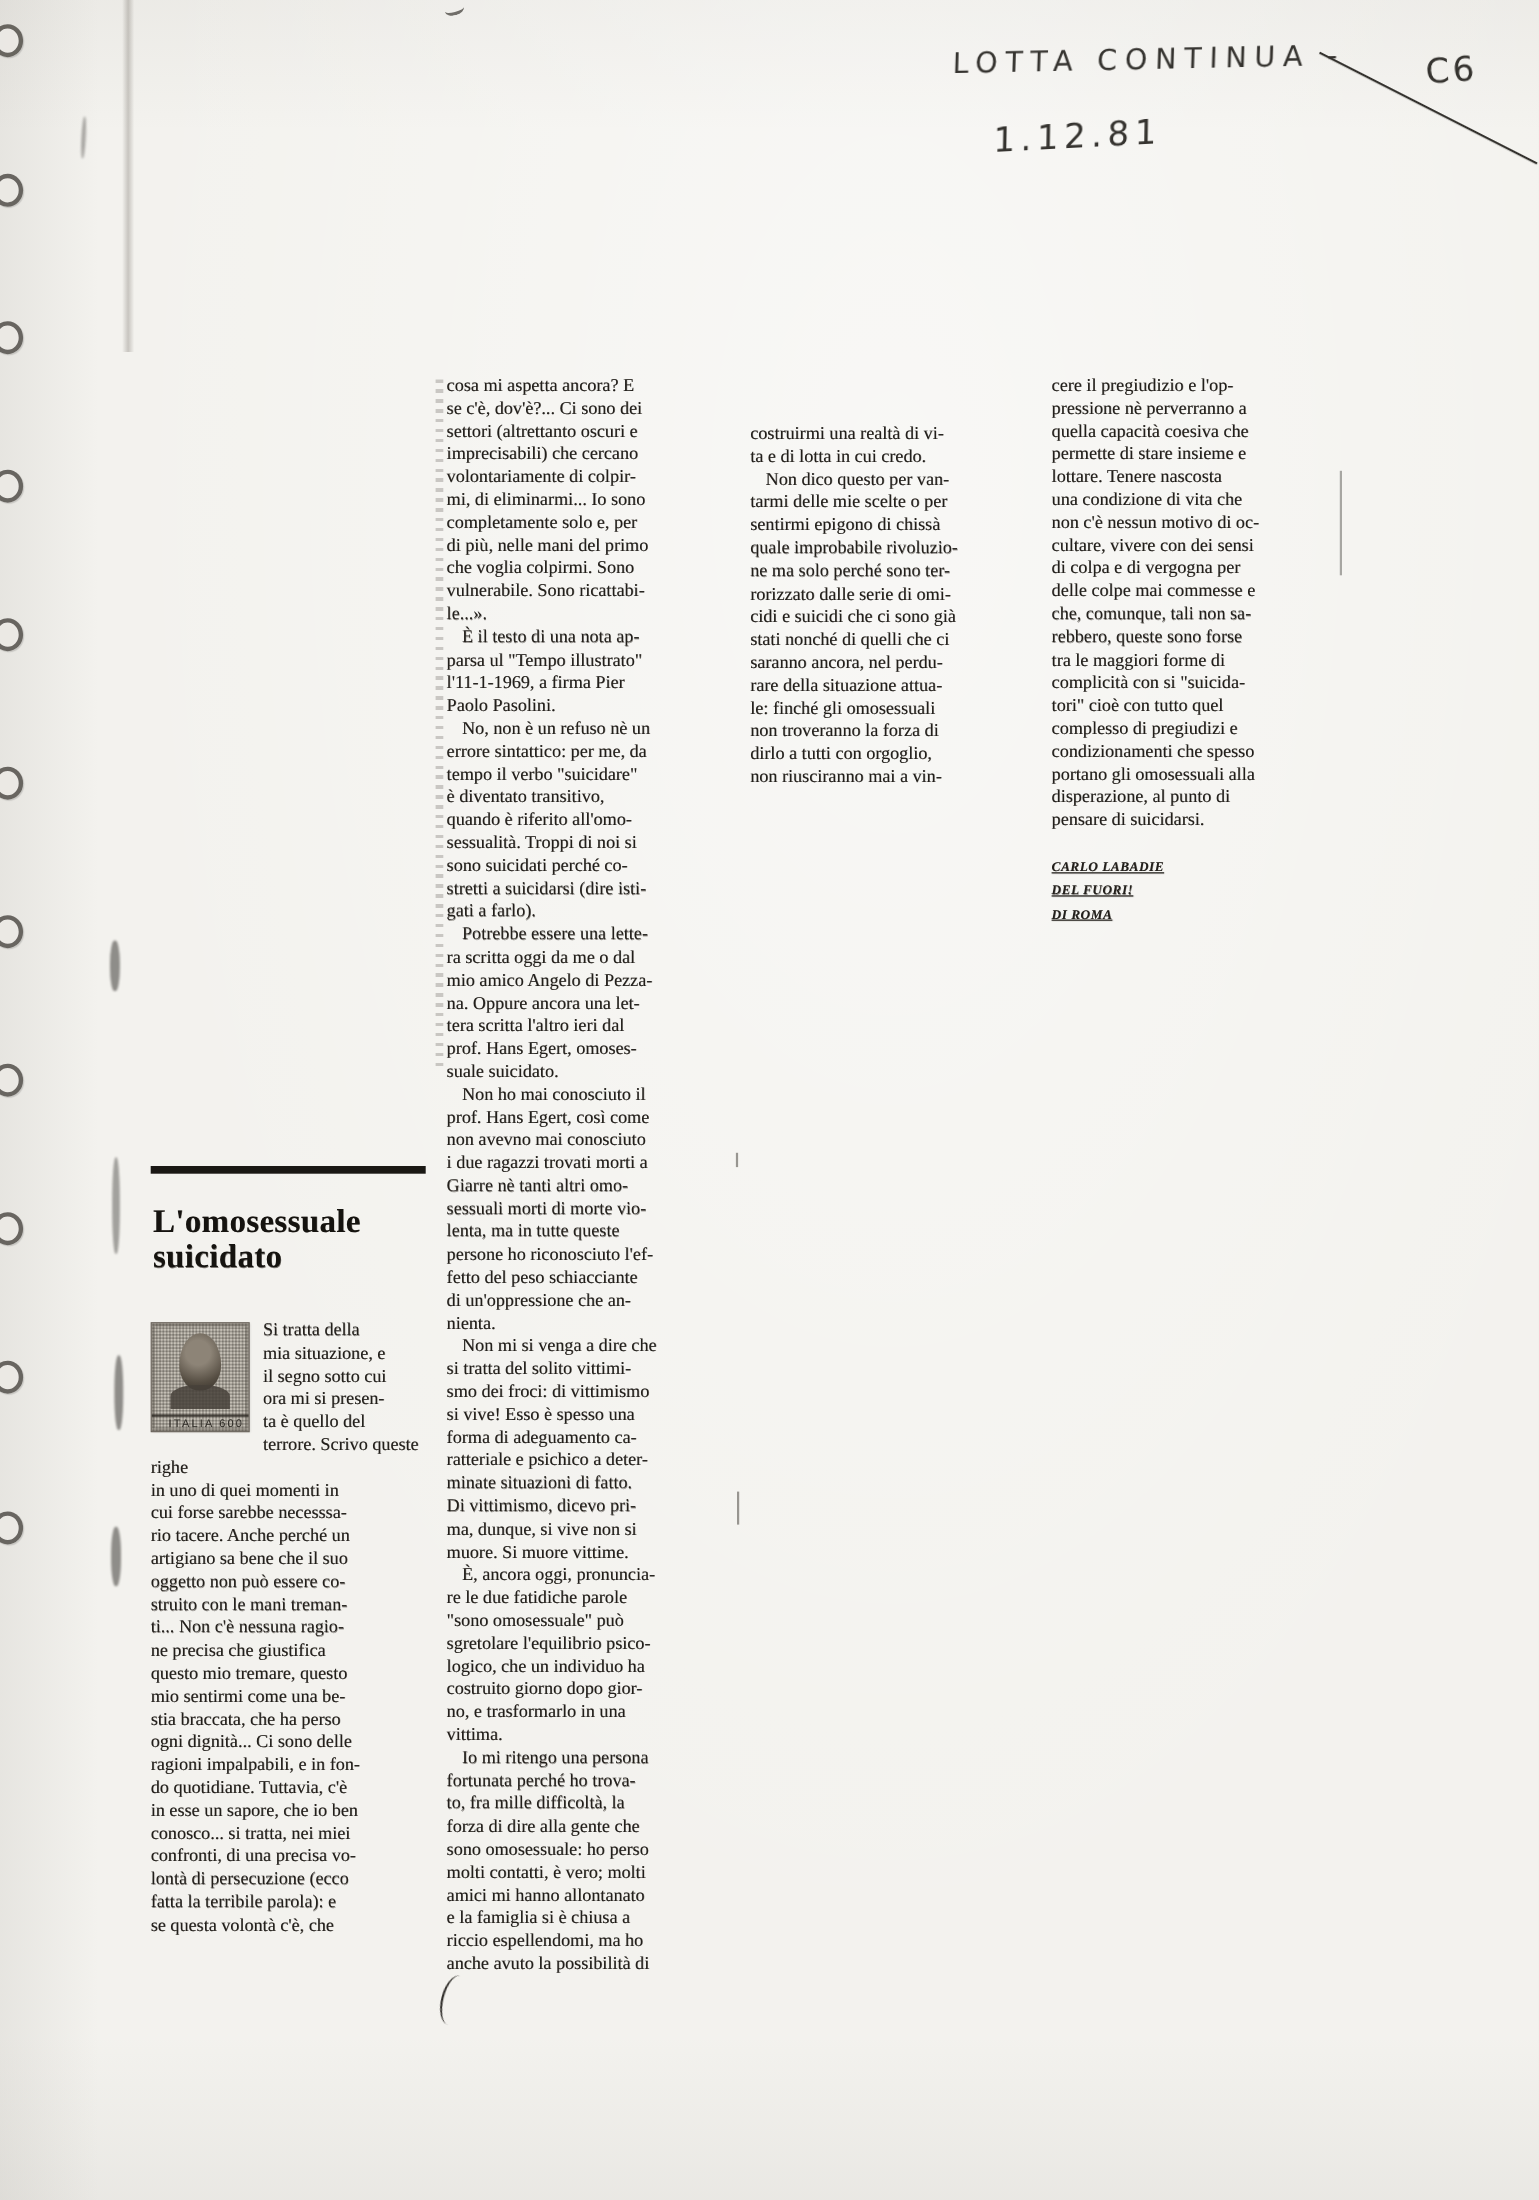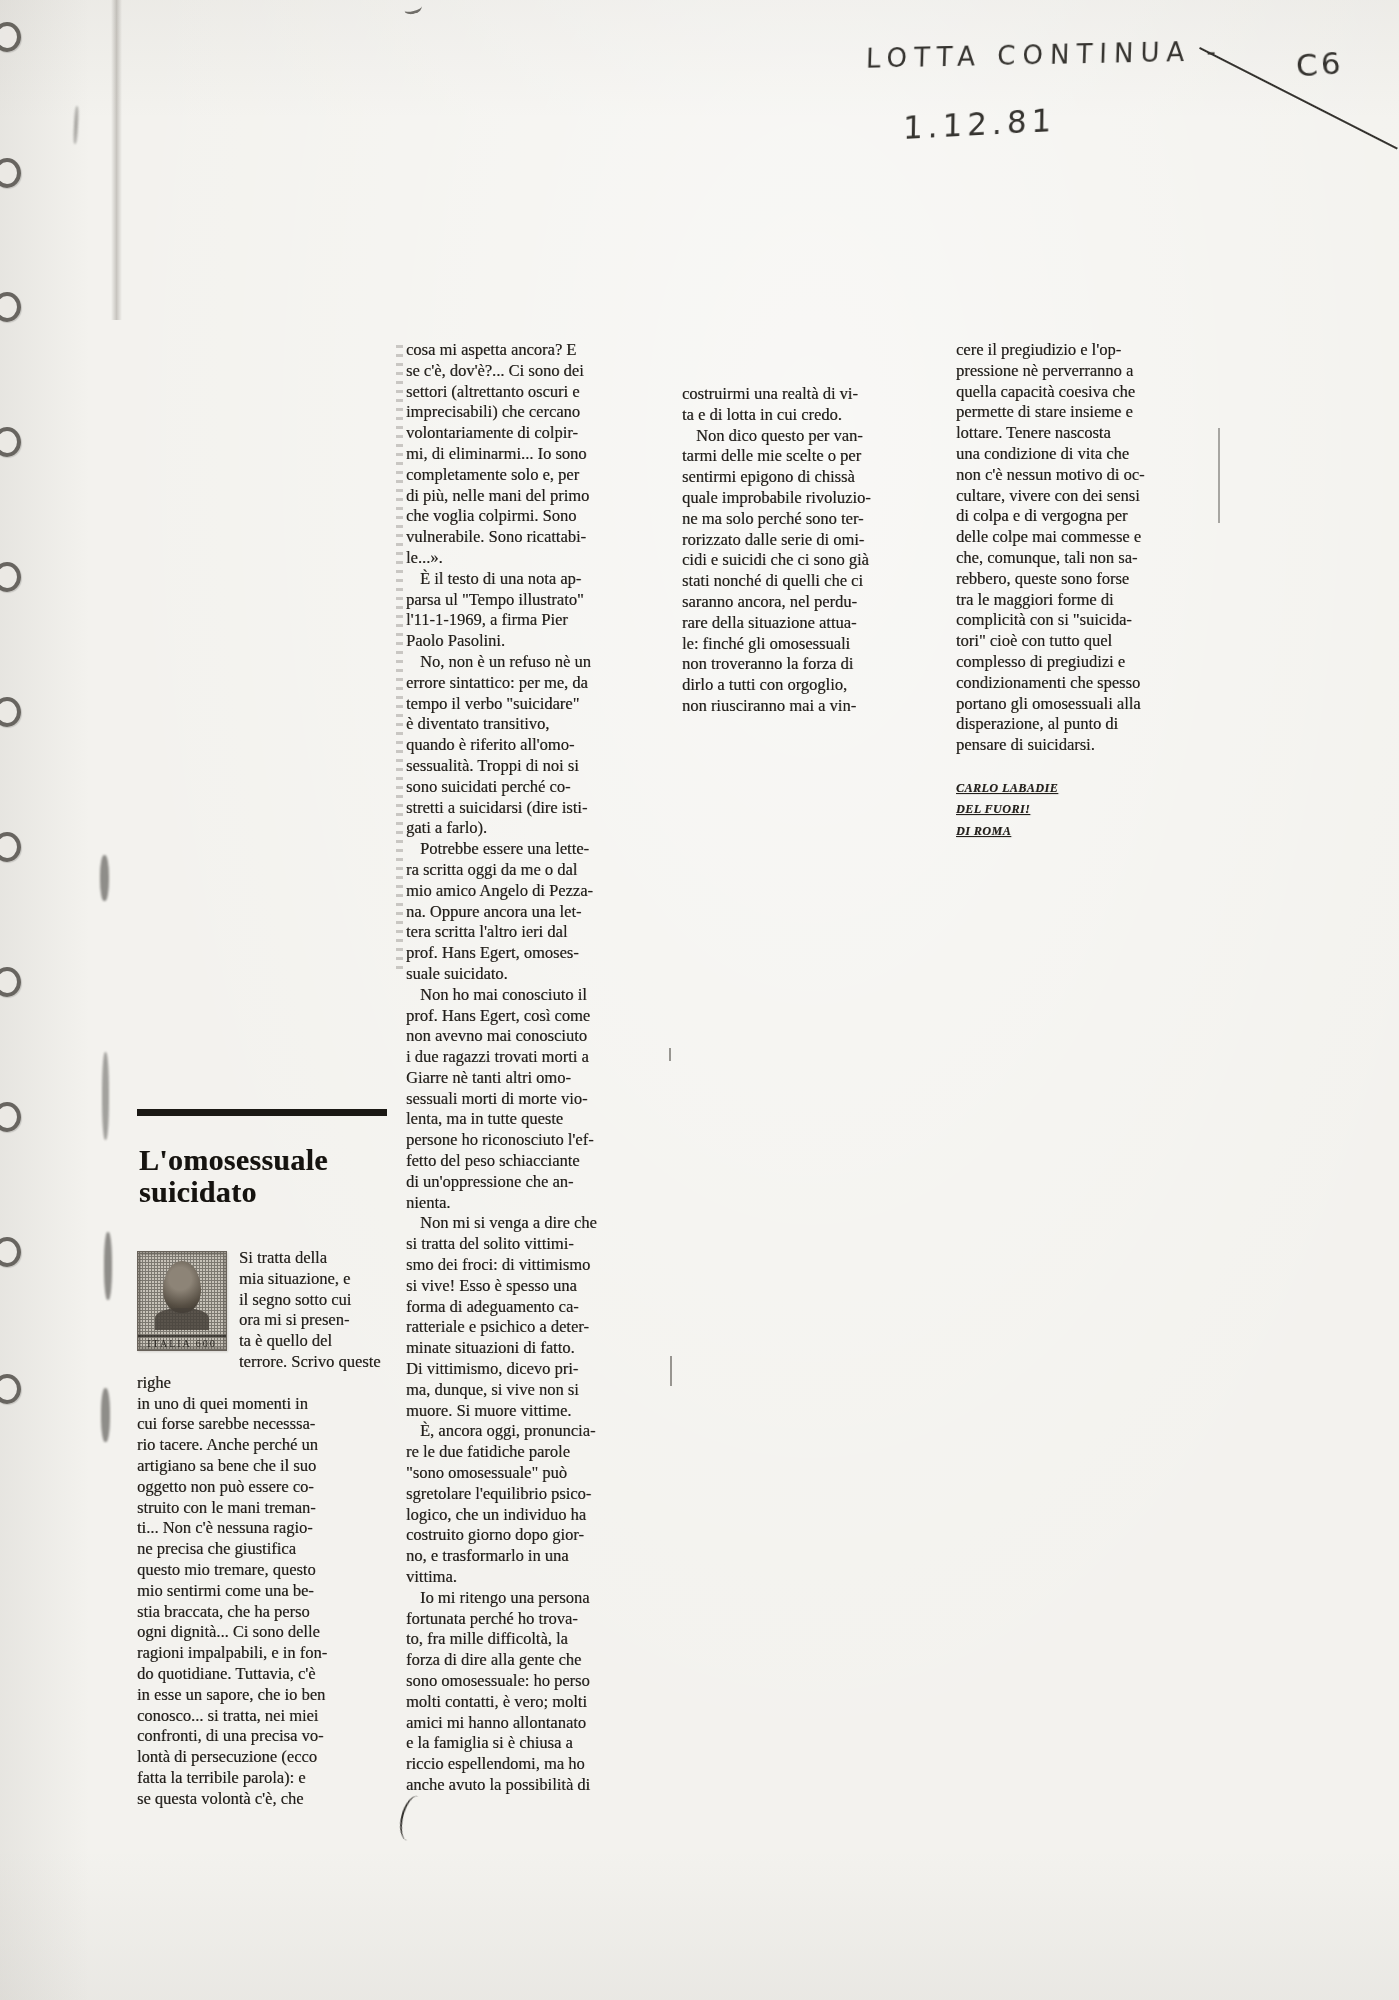--- a/index.html
+++ b/index.html
@@ -47,21 +47,21 @@
   .news p.noindent{text-indent:0;}
   .col1{left:406px;top:340px;width:260px;}
   .col2{left:682px;top:340px;width:262px;margin-top:44px;}
   .col3{left:956px;top:340px;width:258px;}
   .signature{
     margin-top:22px;font-size:12px;line-height:21.5px;font-style:italic;font-weight:bold;
     white-space:pre-line;letter-spacing:.5px;text-shadow:.4px .2px 0 rgba(40,34,28,.5);text-decoration:underline;
   }
 
   
-  .clip-left{left:137px;top:1109px;width:258px;}
+  .clip-left{left:137px;top:1060px;width:258px;}
   .headline-rule{width:250px;height:7px;background:#1a1814;margin:0 0 28px 0;}
   .headline{
     margin:0 0 0 2px;font-size:30px;line-height:32px;font-weight:bold;color:#15130f;
     white-space:pre-line;letter-spacing:.3px;text-shadow:.4px .3px 0 rgba(25,20,15,.55);
   }
   .lead-wrap{margin-top:40px;}
   .stamp{
     position:relative;float:left;width:88px;height:98px;margin:3px 12px 3px 0;
     background-color:#c7c2b8;
     background-image:radial-gradient(rgba(50,46,40,.5) 1px, transparent 1.4px);
@@ -75,22 +75,22 @@
     background:radial-gradient(circle at 45% 34%, #8d8477 0 28%, #564e43 68%, #332e27);
     filter:blur(.4px);
   }
   .stamp-shoulders{
     position:absolute;left:17px;top:56px;width:54px;height:22px;
     border-radius:46% 46% 0 0;background:#47413a;opacity:.85;filter:blur(.5px);
   }
   .stamp-caption{
     position:absolute;left:0;bottom:1px;width:100%;box-sizing:border-box;
     padding:1px 4px 0 4px;border-top:2px solid rgba(40,36,31,.8);
-    font-family:Liberation Serif, serif;font-size:10px;letter-spacing:2px;
-    color:#2d2a25;text-align:center;
+    font-family:Liberation Sans, sans-serif;font-size:10px;letter-spacing:2px;
+    color:#2d2a25;text-align:right;
   }
 
   
   .crease{position:absolute;left:111px;top:0;width:11px;height:320px;
     background:linear-gradient(to right, transparent, rgba(118,112,104,.35), transparent);}
   .smudge{position:absolute;background:rgba(42,39,35,.5);filter:blur(1px);border-radius:45%;}
   .sm1{left:100px;top:855px;width:9px;height:46px;}
   .sm2{left:102px;top:1052px;width:7px;height:88px;opacity:.8;}
   .sm3{left:104px;top:1232px;width:8px;height:68px;}
   .sm4{left:101px;top:1388px;width:9px;height:54px;}

